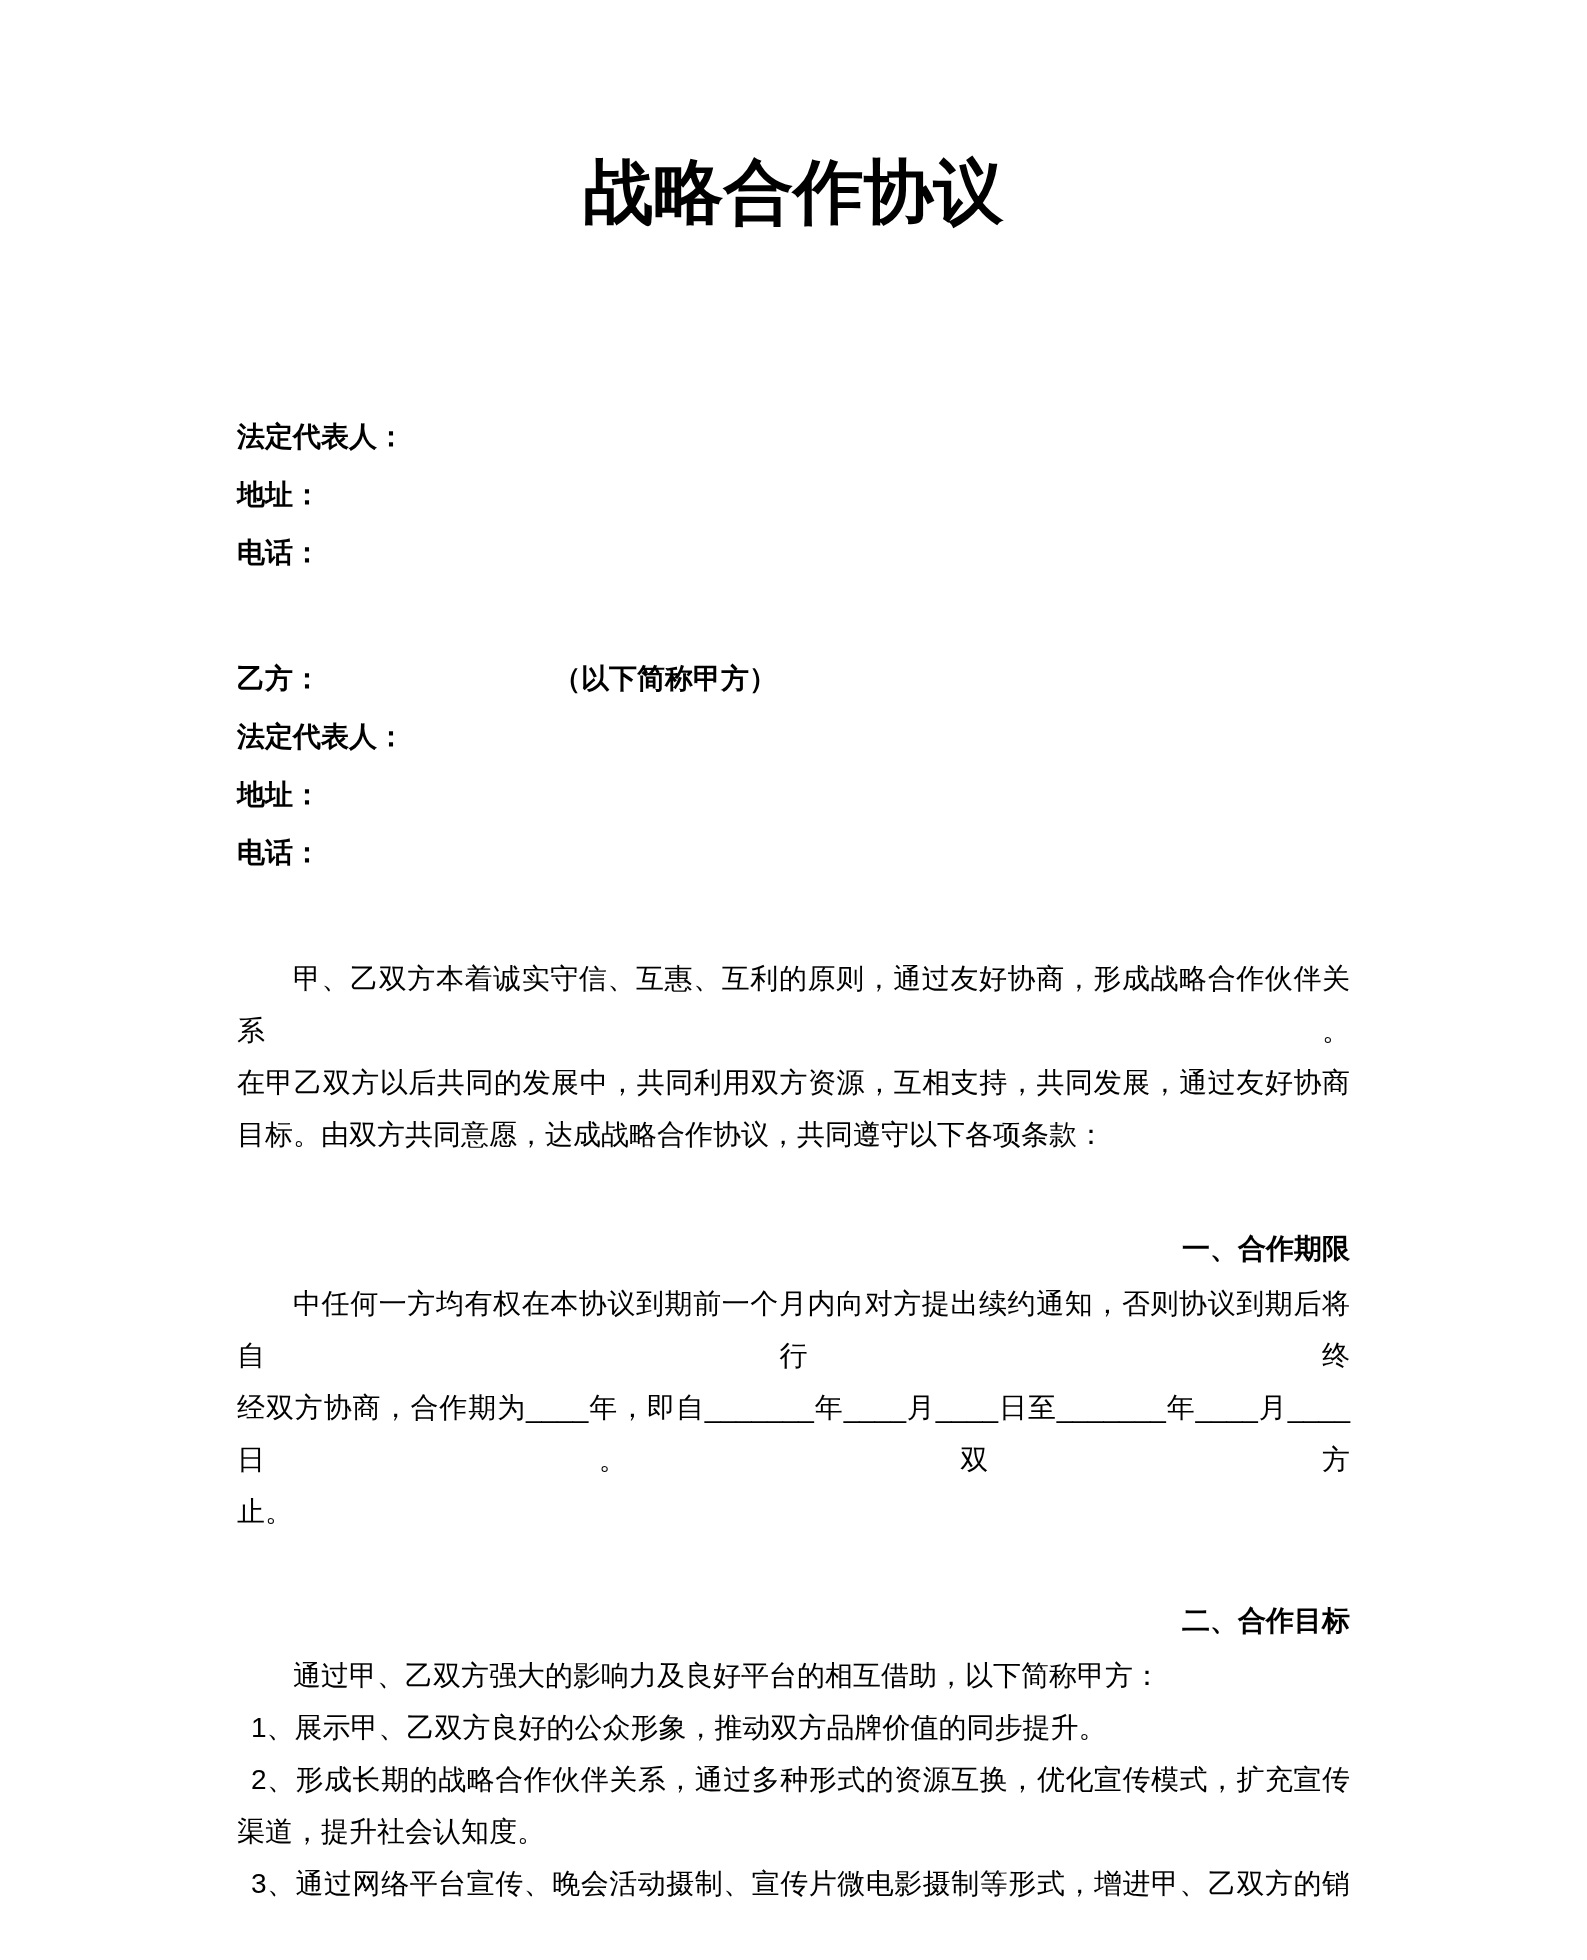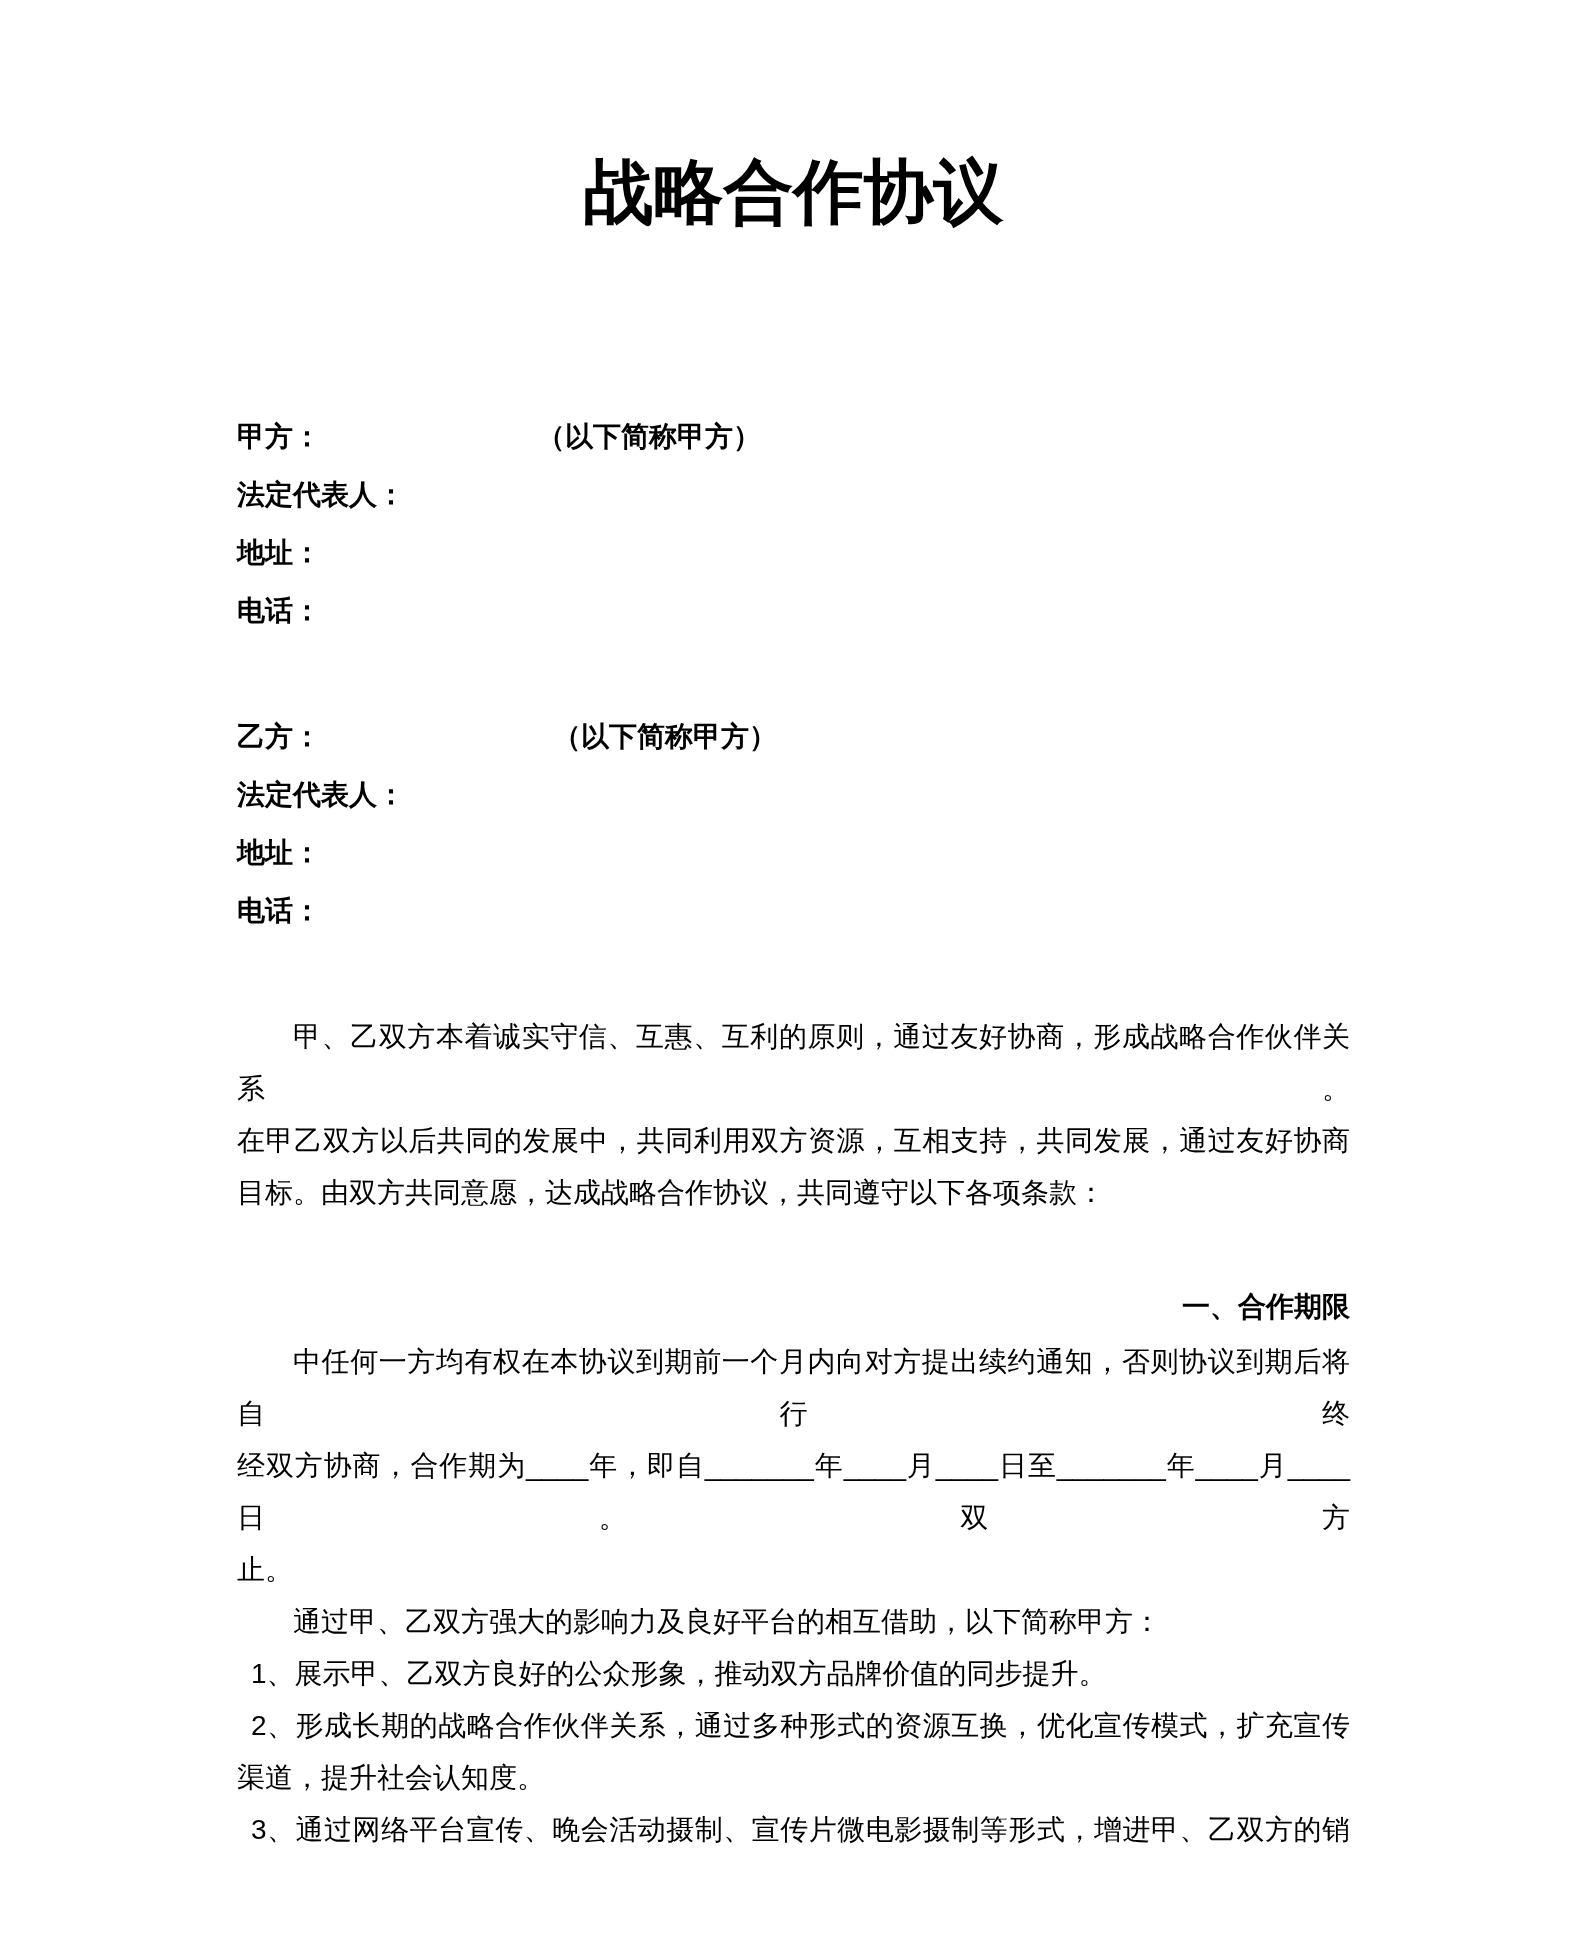--- a/index.html
+++ b/index.html
@@ -60,21 +60,20 @@
   .sec-heading.h2{ margin-top:54px; }
 </style>
 </head>
 <body>
 
 <div class="page">
 
   <h1 class="doc-title">战略合作协议</h1>
 
   <div class="party-block first">
-    <div class="party-row"><span>甲方：</span><span class="party-alias a">（以下简称甲方）</span></div>
     <div class="party-row">法定代表人：</div>
     <div class="party-row">地址：</div>
     <div class="party-row">电话：</div>
   </div>
 
   <div class="party-block second">
     <div class="party-row"><span>乙方：</span><span class="party-alias b">（以下简称甲方）</span></div>
     <div class="party-row">法定代表人：</div>
     <div class="party-row">地址：</div>
     <div class="party-row">电话：</div>
@@ -86,20 +85,21 @@
       <div class="line line-last">目标。由双方共同意愿，达成战略合作协议，共同遵守以下各项条款：</div>
     </div>
 
   <h2 class="sec-heading h1">一、合作期限</h2>
   <div class="para indent2">
       <div class="line">中任何一方均有权在本协议到期前一个月内向对方提出续约通知，否则协议到期后将自行终</div>
       <div class="line">经双方协商，合作期为____年，即自_______年____月____日至_______年____月____日。双方</div>
       <div class="line line-last">止。</div>
     </div>
 
+  <h2 class="sec-heading h2">二、合作目标</h2>
   <div class="para indent2">
       <div class="line line-last">通过甲、乙双方强大的影响力及良好平台的相互借助，以下简称甲方：</div>
     </div>
   <div class="para indenth">
       <div class="line line-last">1、展示甲、乙双方良好的公众形象，推动双方品牌价值的同步提升。</div>
     </div>
   <div class="para indenth">
       <div class="line">2、形成长期的战略合作伙伴关系，通过多种形式的资源互换，优化宣传模式，扩充宣传</div>
       <div class="line line-last">渠道，提升社会认知度。</div>
     </div>

